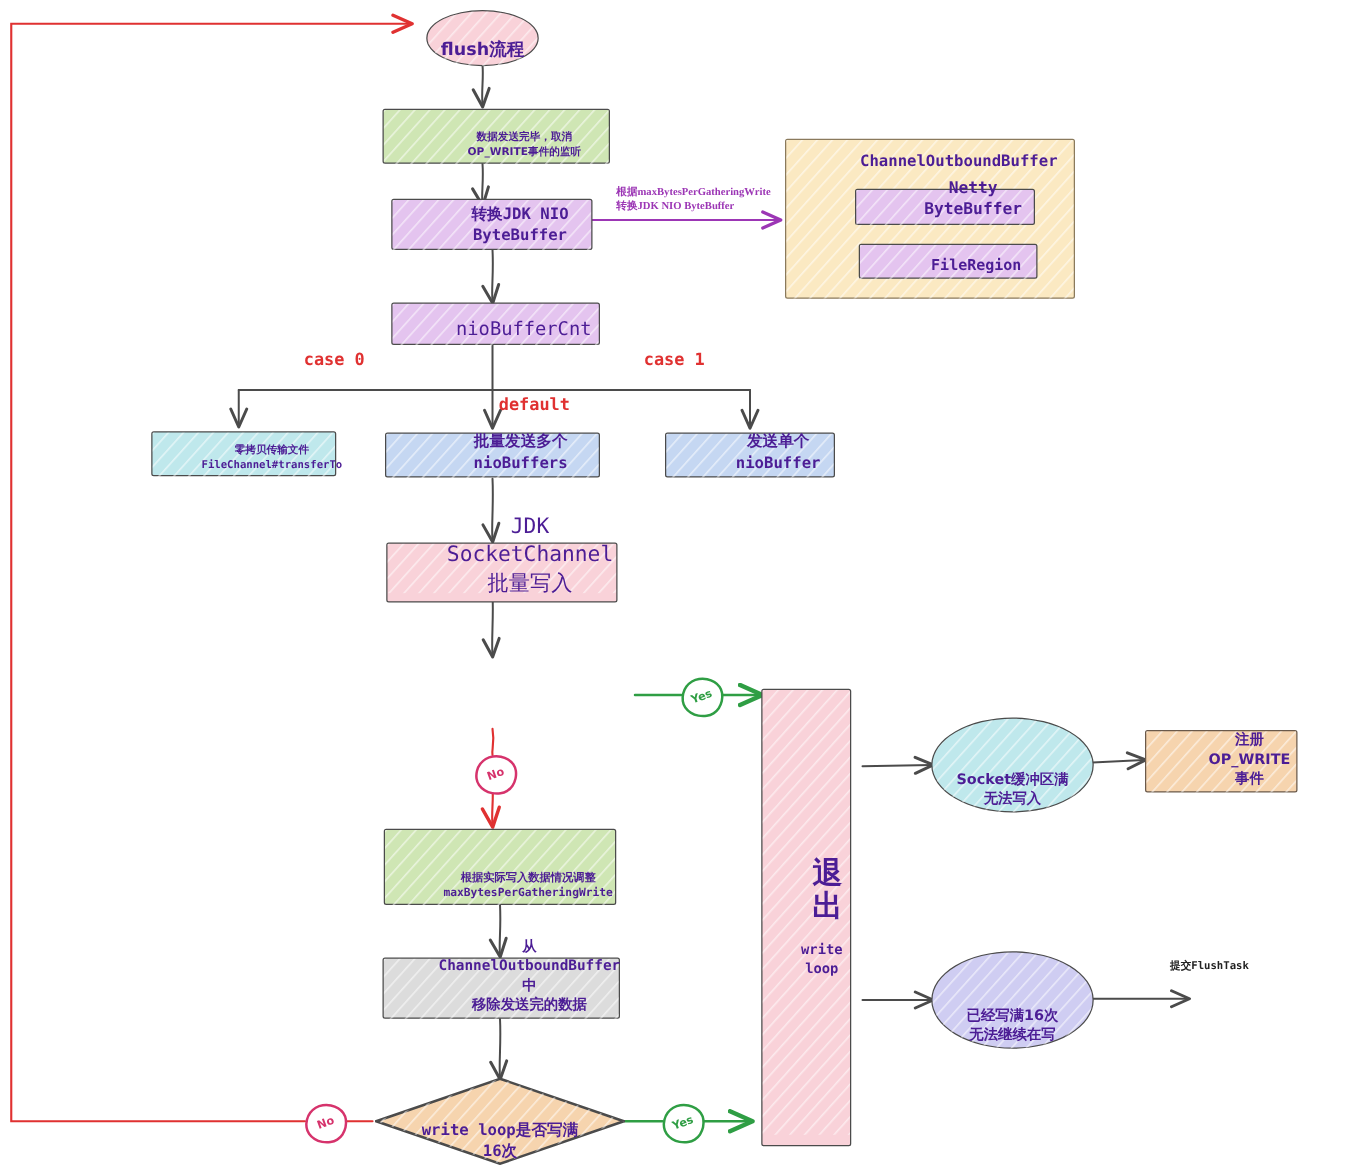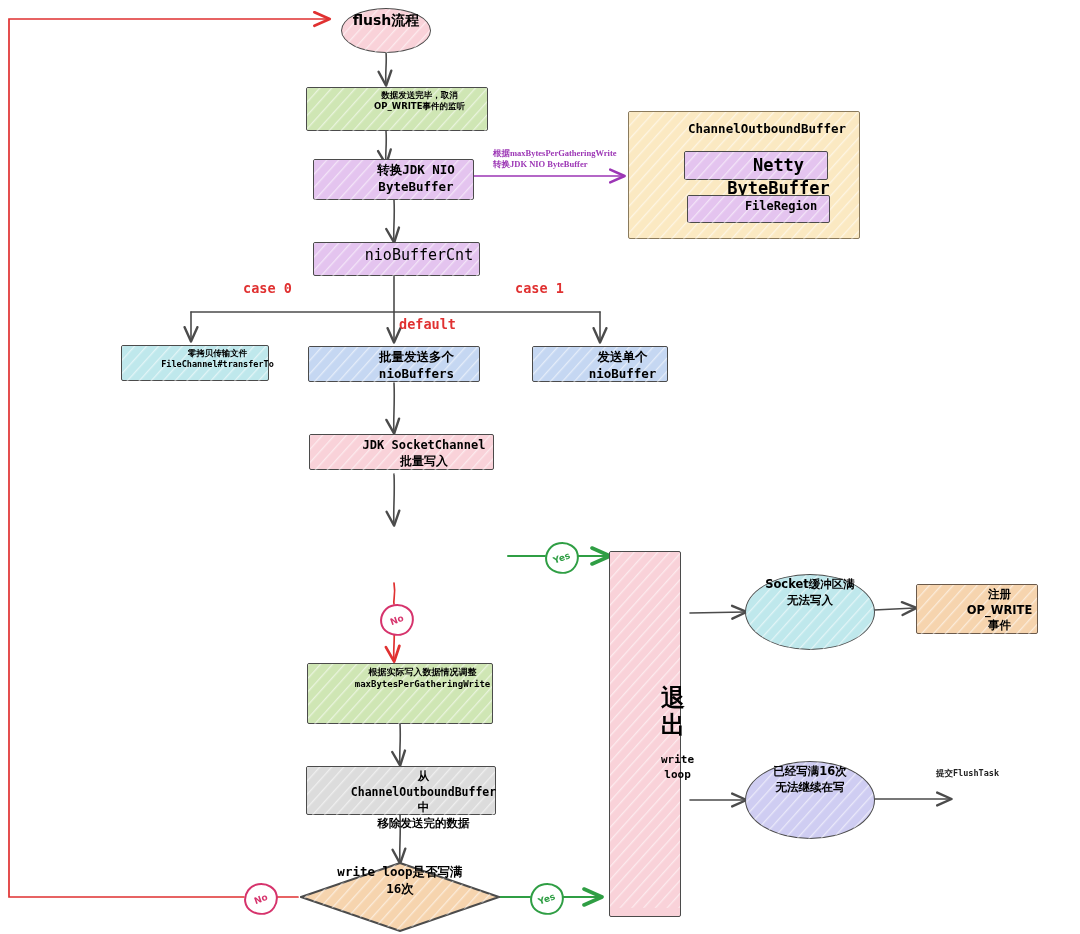--- a/index.html
+++ b/index.html
@@ -5,23 +5,23 @@
   html,body{margin:0;padding:0;background:#ffffff;}
   body{
     font-family:"DejaVu Sans","Liberation Sans",sans-serif;
     width:1080px;height:934px;position:relative;overflow:hidden;
   }
   #stage{position:absolute;left:0;top:0;width:1080px;height:934px;}
   svg#wires{position:absolute;left:0;top:0;width:1080px;height:934px;pointer-events:none;}
 
   .node{
     position:absolute;box-sizing:border-box;
-    display:flex;align-items:flex-start;justify-content:center;
+    display:flex;align-items:flex-end;justify-content:center;
     text-align:center;line-height:1.35;
-    color:#000000;
+    color:#4c1d95;
     border:1.6px solid #4b4b4b;
     z-index:3;
   }
   .node .lbl{position:relative;z-index:2;padding:2px 6px;white-space:pre-line;}
 
   
   .hatch{position:absolute;inset:0;z-index:1;pointer-events:none;}
 
   .rect{border-radius:2px;padding-left:45px;}
   .ellipse{border-radius:50%;}
@@ -174,21 +174,21 @@
     <span class="lbl">批量发送多个nioBuffers</span>
   </div>
 
   <div class="node rect mono" style="left:532px;top:346px;width:136px;height:36px;background:#c5d7f2;font-size:12.5px;font-weight:700;">
     <svg class="hatch" viewBox="0 0 136 36" preserveAspectRatio="none">
         <rect width="136" height="36" fill="url(#hx)"></rect>
       </svg>
     <span class="lbl">发送单个nioBuffer</span>
   </div>
 
-  <div class="node rect mono" style="left:309px;top:434px;width:185px;height:36px;background:#f9d2d9;font-size:12px;font-weight:700;">
+  <div class="node rect mono" style="left:309px;top:434px;width:185px;height:48px;background:#f9d2d9;font-size:17px;font-weight:400;">
     <svg class="hatch" viewBox="0 0 185 40" preserveAspectRatio="none">
         <rect width="185" height="40" fill="url(#hx)"></rect>
       </svg>
     <span class="lbl">JDK SocketChannel批量写入</span>
   </div>
 
 
   <div class="node rect mono" style="left:307px;top:663px;width:186px;height:61px;background:#cfe6b4;font-size:9px;font-weight:700;">
     <svg class="hatch" viewBox="0 0 186 61" preserveAspectRatio="none">
         <rect width="186" height="61" fill="url(#hx)"></rect>
@@ -245,21 +245,21 @@
     <span class="lbl">已经写满16次
 无法继续在写</span>
   </div>
 
 
   <div class="node rect" style="left:628px;top:111px;width:232px;height:128px;background:#fbe9c2;border-color:#8a7a5c;display:block;">
     <svg class="hatch" viewBox="0 0 232 128" preserveAspectRatio="none">
         <rect width="232" height="128" fill="url(#hx)"></rect>
       </svg>
     <div class="mono" style="position:relative;z-index:3;font-size:12.5px;font-weight:700;margin:9px 0 0 14px;text-align:left;">ChannelOutboundBuffer</div>
-    <div class="node rect mono" style="position:absolute;left:55px;top:39px;width:144px;height:29px;background:#e4c4ef;font-size:17px;font-weight:700;">
+    <div class="node rect mono" style="position:absolute;left:55px;top:39px;width:144px;height:29px;background:#e4c4ef;font-size:13px;font-weight:700;">
       <svg class="hatch" viewBox="0 0 144 29" preserveAspectRatio="none">
           <rect width="144" height="29" fill="url(#hx)"></rect>
         </svg>
       <span class="lbl">Netty ByteBuffer</span>
     </div>
     <div class="node rect mono" style="position:absolute;left:58px;top:83px;width:143px;height:28px;background:#e4c4ef;font-size:12px;font-weight:700;">
       <svg class="hatch" viewBox="0 0 143 28" preserveAspectRatio="none">
           <rect width="143" height="28" fill="url(#hx)"></rect>
         </svg>
       <span class="lbl">FileRegion</span>

